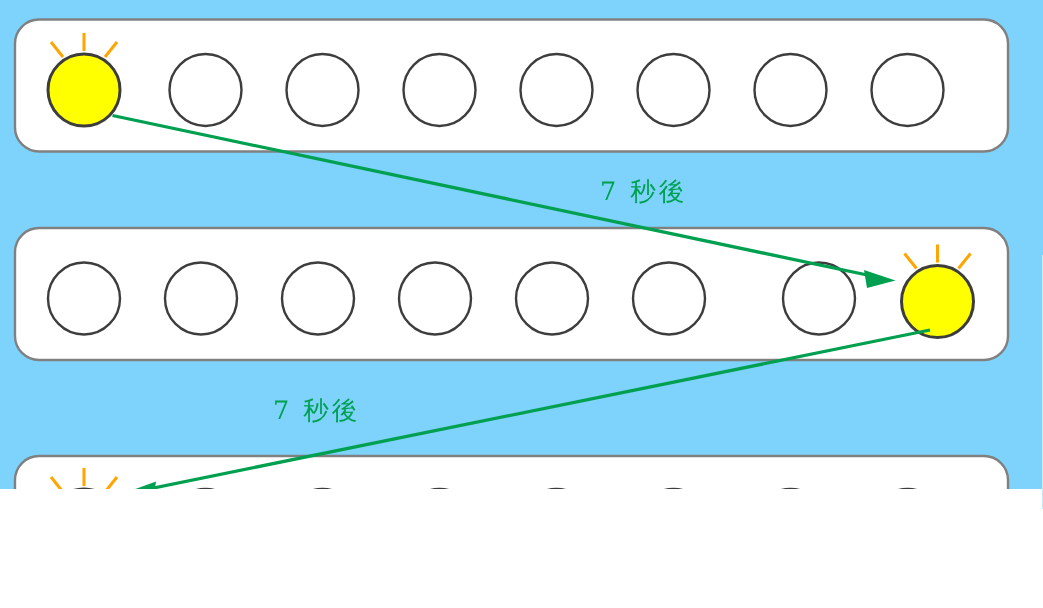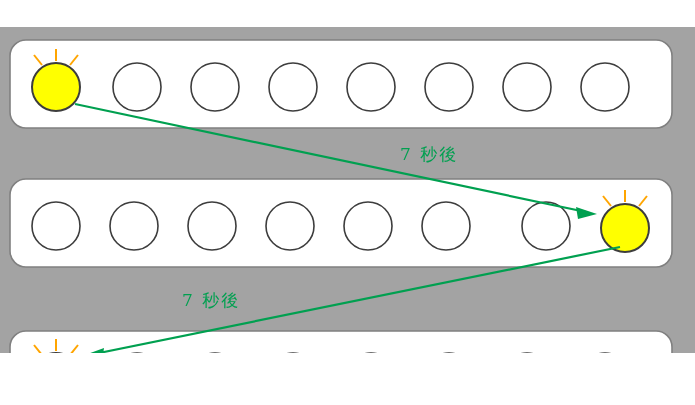--- a/index.html
+++ b/index.html
@@ -7,23 +7,22 @@
     padding: 0;
     background: #ffffff;
   }
   body {
     font-family: "Liberation Serif", "DejaVu Serif", serif;
   }
   #diagram-root {
     position: relative;
     width: 695px;
     height: 326px;
-    background: #a3a3a3;
+    background: #7dd3fc;
     overflow: hidden;
-    margin-top: 27px;
   }
   #diagram-svg {
     position: absolute;
     top: 0;
     left: 0;
     width: 695px;
     height: 405px;
     display: block;
   }
   .row-frame {

